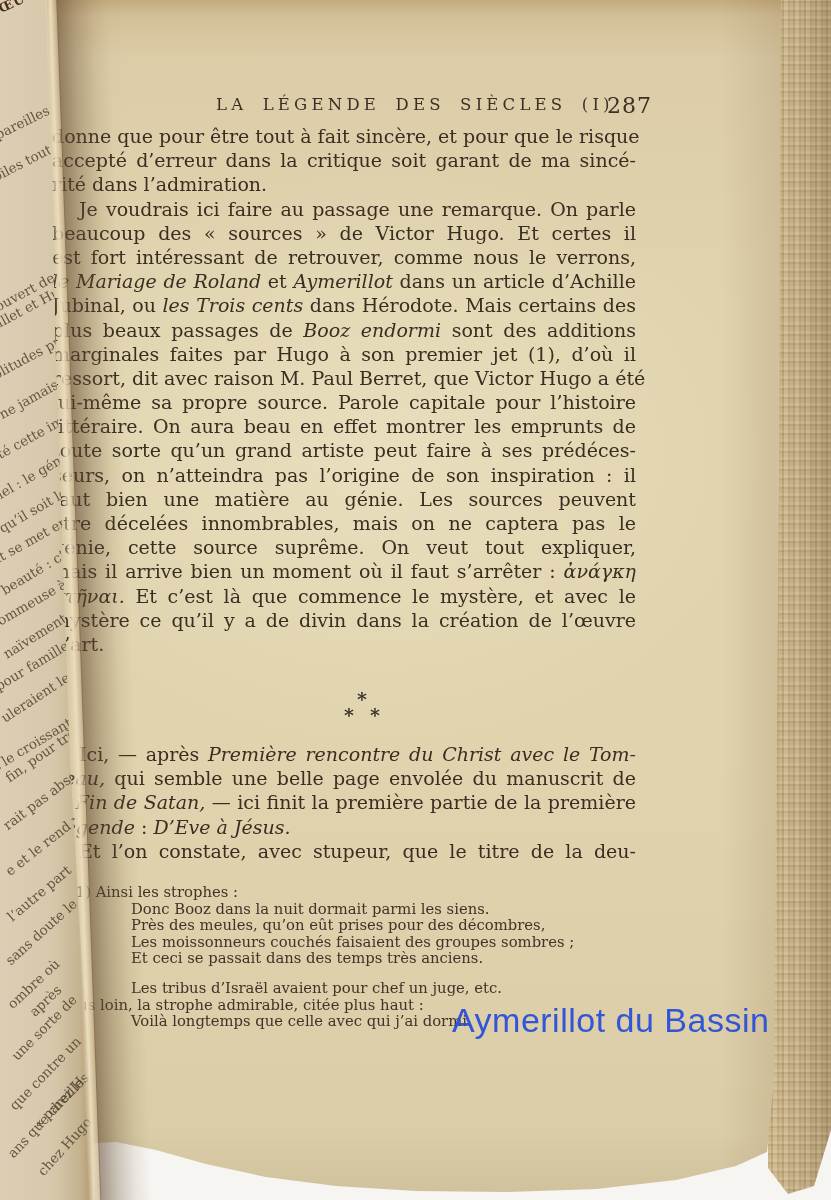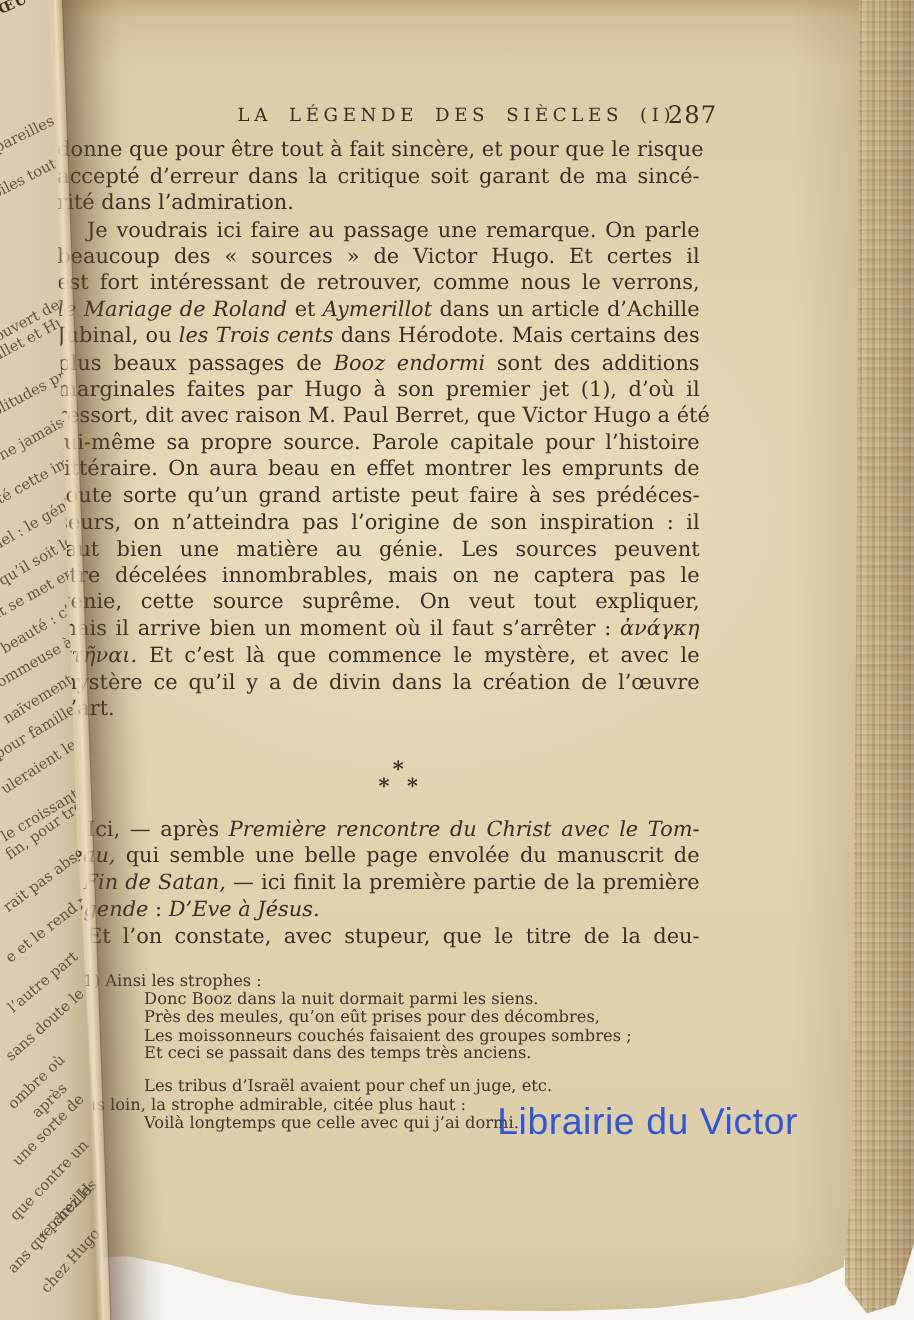--- a/index.html
+++ b/index.html
@@ -173,14 +173,14 @@
       <span class="frag" style="left: 26px; top: 1008px; transform: rotate(-44deg);">après</span>
       <span class="frag" style="left: 8px; top: 1052px; transform: rotate(-45deg);">une sorte de</span>
       <span class="frag" style="left: 6px; top: 1102px; transform: rotate(-46deg);">que contre un</span>
       <span class="frag" style="left: 4px; top: 1150px; transform: rotate(-47deg);">ans que chez H</span>
       <span class="frag" style="left: 30px; top: 1120px; transform: rotate(-45deg);">« pareilles</span>
       <span class="frag" style="left: 34px; top: 1168px; transform: rotate(-48deg);">chez Hugo</span>
     </div>
   <div id="curl"></div>
   <div id="gutter-shadow"></div>
 
-  <div id="watermark" style="color: rgb(42, 79, 219);">Librairie du Victor</div>
+  <div id="watermark" style="color: rgb(42, 79, 219);">Aymerillot du Bassin</div>
 </div>
 
 </body></html>

